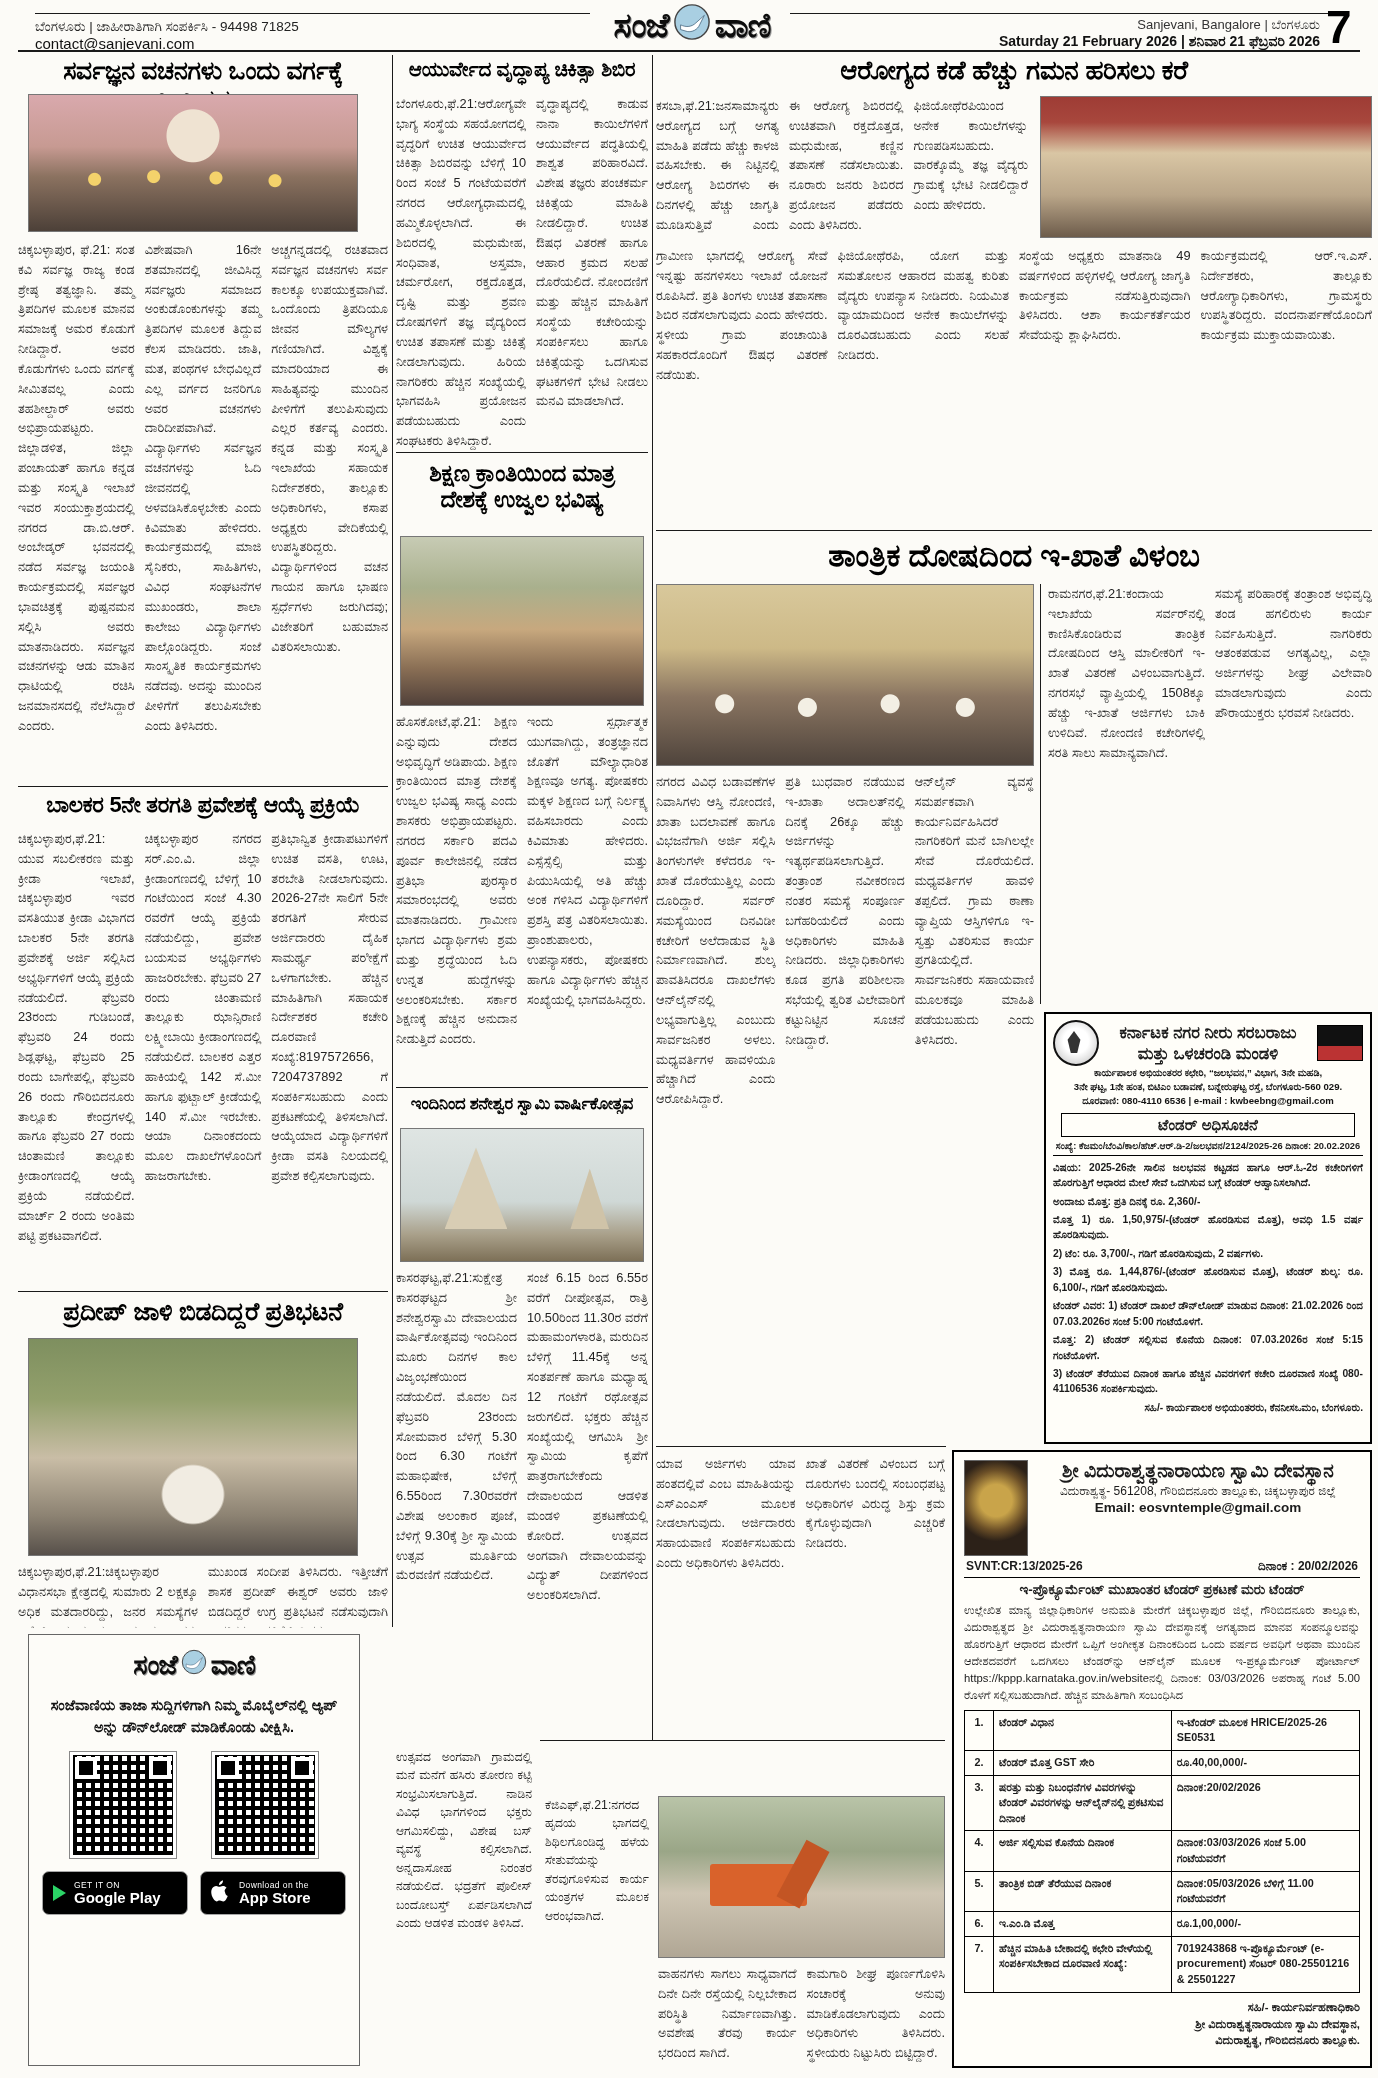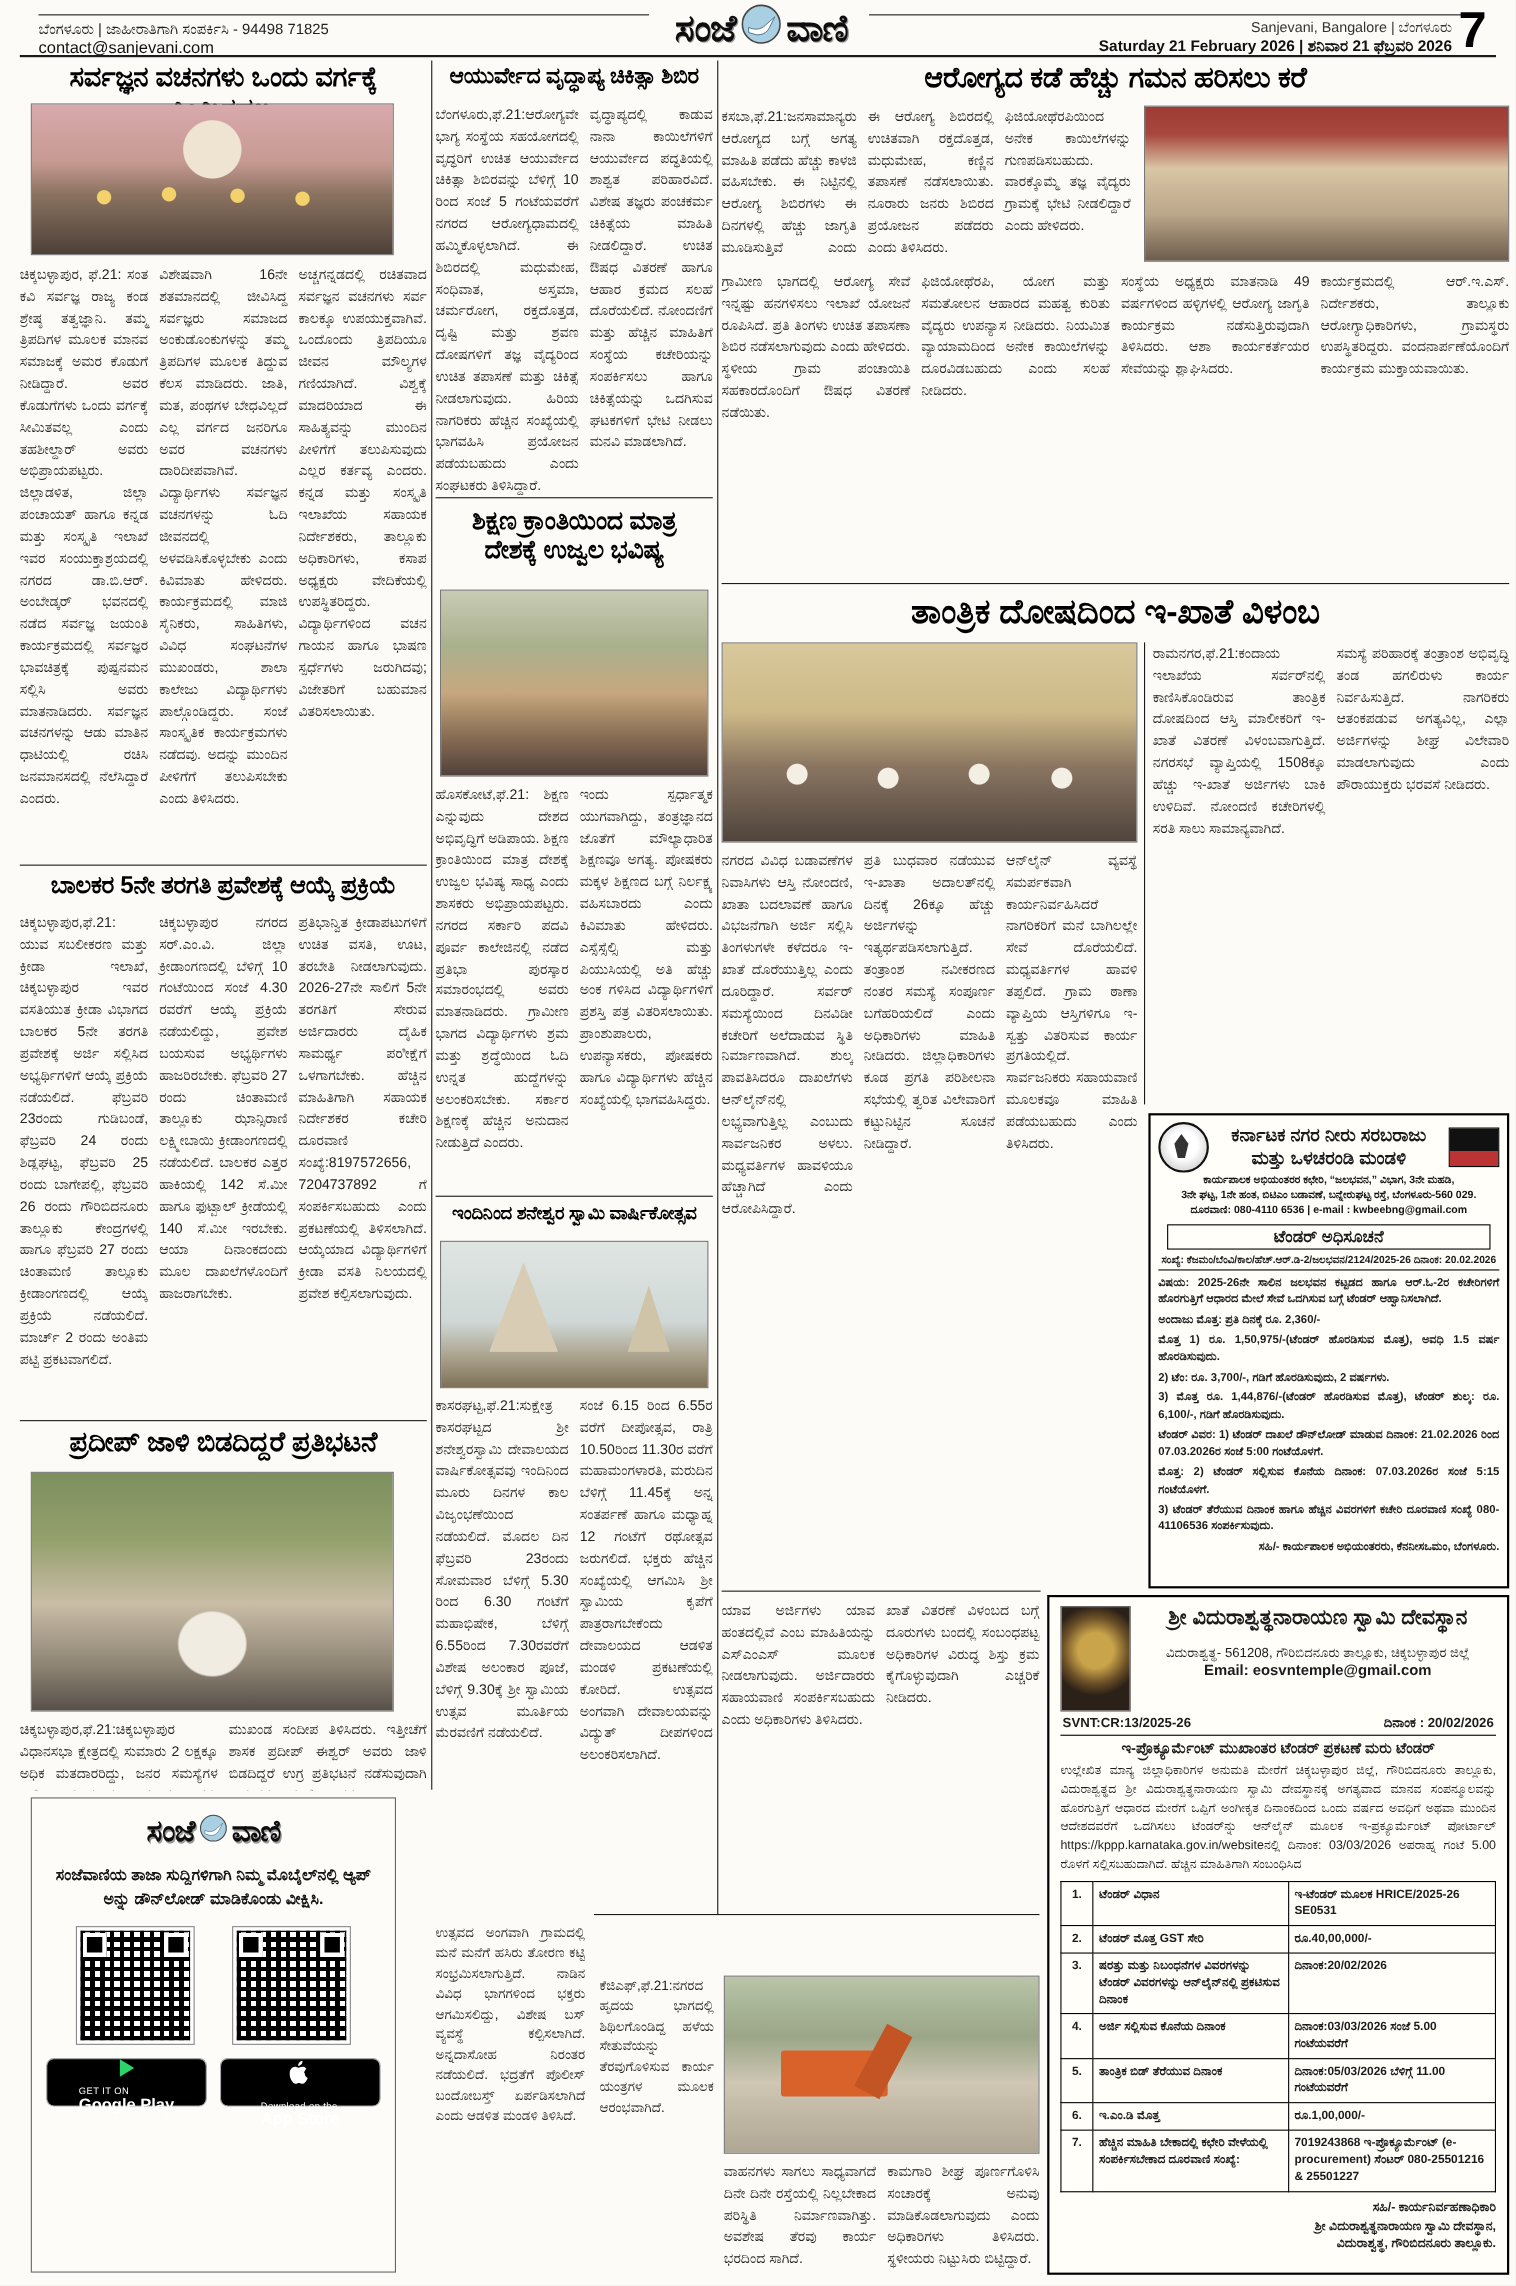--- a/index.html
+++ b/index.html
@@ -50,33 +50,33 @@
   .app-ad{border:1px solid #666;box-sizing:border-box;display:flex;flex-direction:column;
      align-items:center;padding:14px 10px;gap:13px;background:#fdfcf8;}
   .tagline{font-size:14.5px;font-weight:bold;text-align:center;line-height:1.5;color:#111;}
   .qr{width:100px;height:100px;border:3px solid #fff;outline:1px solid #888;position:relative;
      background:repeating-linear-gradient(0deg,#000 0 4px,transparent 4px 9px),
                 repeating-linear-gradient(90deg,#000 0 4px,#fff 4px 9px);}
   .qr::before,.qr::after{content:"";position:absolute;width:22px;height:22px;background:#000;
      box-shadow:inset 0 0 0 4px #fff,inset 0 0 0 8px #000;}
   .qr::before{left:2px;top:2px;} .qr::after{right:2px;top:2px;}
   .badge{width:146px;height:44px;background:#000;border-radius:7px;color:#fff;display:flex;
-     align-items:center;gap:8px;padding:0 10px;box-sizing:border-box;border:1px solid #a6a6a6;flex-direction:column;}
+     align-items:center;gap:8px;padding:0 10px;box-sizing:border-box;border:1px solid #a6a6a6;}
   .badge .t1{font-size:8.5px;letter-spacing:0.4px;} .badge .t2{font-size:15px;font-weight:bold;line-height:1;}
   .play-tri{width:0;height:0;border-left:13px solid #2bd467;border-top:8px solid transparent;border-bottom:8px solid transparent;}
   
   .wad{border:2px solid #000;background:#fffef9;box-sizing:border-box;padding:6px 7px;}
   .wad .org{font-weight:900;text-align:center;font-size:16.5px;line-height:1.25;}
   .wad .addr{font-size:9.6px;font-weight:bold;text-align:center;line-height:1.45;color:#111;}
   .wad .notice{border:1.5px solid #000;margin:5px 8px 4px;font-weight:900;text-align:center;font-size:15px;padding:2px 0;}
   .wad .ref{font-size:9.3px;font-weight:bold;text-align:center;border-bottom:1px solid #000;padding-bottom:3px;margin-bottom:4px;}
   .wad .bl{font-size:10.3px;font-weight:bold;text-align:justify;line-height:1.5;margin-bottom:3px;}
   .tad{border:2px solid #000;background:#fffef9;box-sizing:border-box;padding:8px 10px;}
   .tad .title{font-weight:700;font-size:19px;text-align:center;line-height:1.2;}
-  .tad .sub{font-size:12px;text-align:center;margin-top:12px;}
+  .tad .sub{font-size:12px;text-align:center;margin-top:1px;}
   .tad .eml{font-size:13.5px;font-weight:bold;text-align:center;margin-top:2px;}
   .tad .refrow{display:flex;justify-content:space-between;font-size:12px;font-weight:bold;
       border-bottom:1.5px solid #000;padding:3px 2px 4px;}
   .tad .subtitle{font-size:13.5px;font-weight:900;text-align:center;padding:4px 0;}
   .tad .body{font-size:11.3px;text-align:justify;line-height:1.5;}
   .ttbl{width:100%;border-collapse:collapse;margin-top:6px;}
   .ttbl td{border:1.2px solid #000;font-size:10.8px;font-weight:bold;padding:4px 5px;vertical-align:top;line-height:1.45;}
   .ttbl td.n{width:18px;text-align:center;}
   .ttbl td.v{width:45%;}
   .sign{font-size:11.3px;font-weight:bold;text-align:right;line-height:1.5;margin-top:6px;}

